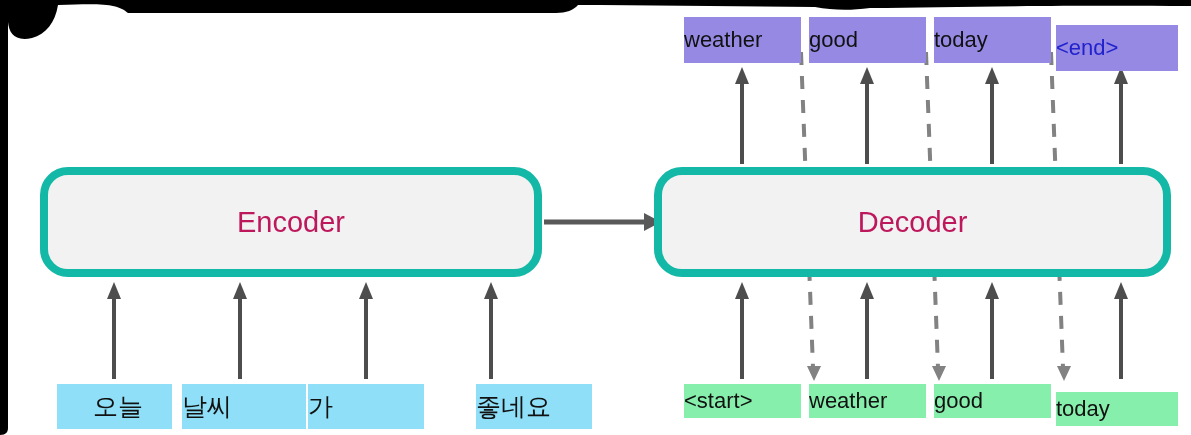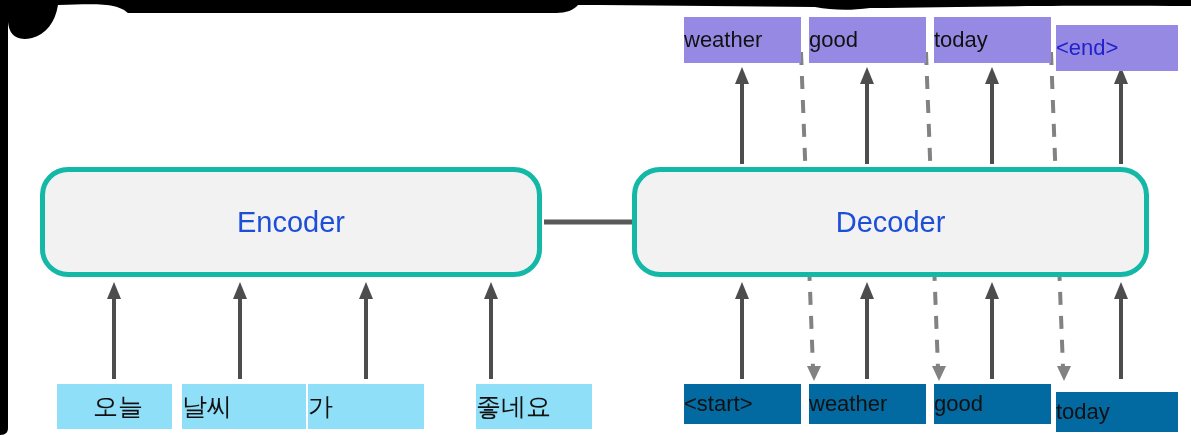--- a/index.html
+++ b/index.html
@@ -7,39 +7,39 @@
     position:relative;
     width:1191px;height:435px;
     background:#ffffff;
     overflow:hidden;
     font-family:"Liberation Sans", sans-serif;
   }
   
   .block{
     position:absolute;
     background:#F2F2F2;
-    border:5px solid #14b8a6;
+    border:8px solid #14b8a6;
     border-radius:28px;
     display:flex;align-items:center;justify-content:center;
-    font-size:29px;color:#1d4ed8;
+    font-size:29px;color:#be185d;
     box-sizing:border-box;
     z-index:2;
   }
   #encoder-block{left:40px;top:167px;width:502px;height:110px;}
-  #decoder-block{left:632px;top:167px;width:517px;height:110px;}
+  #decoder-block{left:654px;top:167px;width:517px;height:110px;}
   
   .token{
     position:absolute;
     display:flex;align-items:center;justify-content:flex-start;
     box-sizing:border-box;
     z-index:2;
     color:#111111;
   }
   .tok-out{background:#9589E4;top:17px;height:46px;font-size:22px;}
-  .tok-in-right{background:#0369a1;top:384px;height:40px;font-size:22px;}
+  .tok-in-right{background:#86efac;top:384px;height:34px;font-size:22px;}
   .tok-in-left{background:#8EDFF7;top:384px;height:45px;font-size:25px;}
   .end-token{color:#2222CC;}
   
   .lc1{left:57px;width:115px;padding-left:36px;} .lc2{left:182px;width:124px;}
   .lc3{left:308px;width:116px;} .lc4{left:433px;width:116px;margin-left:43px;}
   
   .rc1{left:684px;width:117px;} .rc2{left:809px;width:117px;}
   .rc3{left:934px;width:117px;} .rc4{left:1056px;width:122px;margin-top:8px;}
   
   #arrow-layer{position:absolute;left:0;top:0;z-index:1;}

